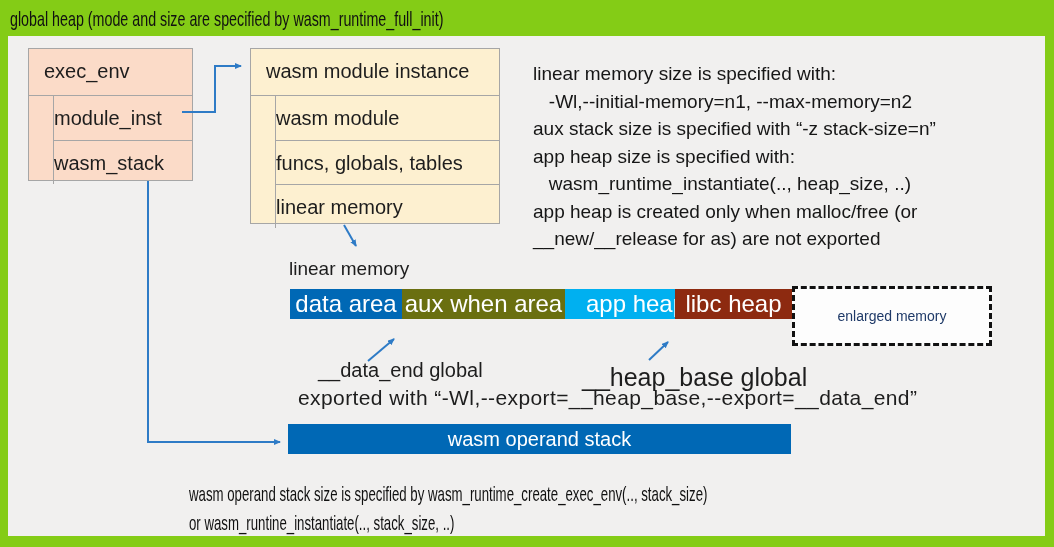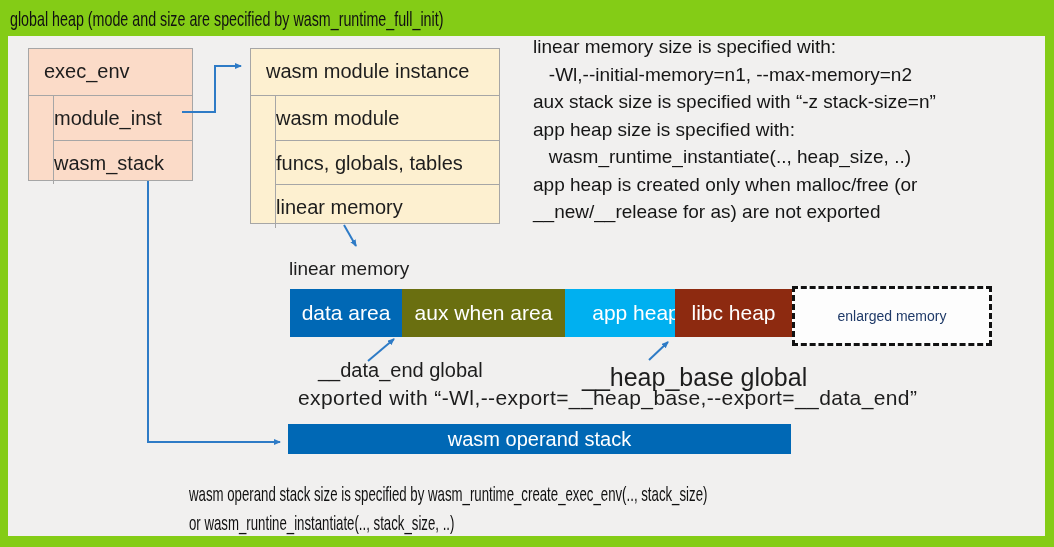--- a/index.html
+++ b/index.html
@@ -15,28 +15,28 @@
   .box { position:absolute; border:1px solid #a6a6a6; }
   .box-header { height:47px; line-height:44px; padding-left:15px; font-size:20px;
                 border-bottom:1px solid #a6a6a6; white-space:nowrap; }
   .box-row { height:44px; line-height:44px; margin-left:24px; padding-left:0;
              border-left:1px solid #a6a6a6; font-size:20px; white-space:nowrap; }
   .box-row + .box-row { border-top:1px solid #a6a6a6; }
 
   .exec-env { left:28px; top:48px; width:165px; height:133px; }
   .mod-inst { left:250px; top:48px; width:250px; height:176px; }
 
-  .side-notes { position:absolute; left:533px; top:33px; font-size:19px; line-height:27.5px;
+  .side-notes { position:absolute; left:533px; top:60px; font-size:19px; line-height:27.5px;
                 white-space:pre; color:#161616; }
 
   .lm-label { position:absolute; left:289px; top:258px; font-size:19px; }
 
   .mem-bar { position:absolute; left:290px; top:289px; height:46px; display:flex; }
-  .mem-seg { height:48px; display:flex; align-items:center; justify-content:center;
-             color:#ffffff; font-size:21px; white-space:nowrap; }
+  .mem-seg { height:30px; display:flex; align-items:center; justify-content:center;
+             color:#ffffff; font-size:24px; white-space:nowrap; }
 
   .enlarged { position:absolute; left:792px; top:286px; width:200px; height:60px;
               background:#fdfdfd; border:3px dashed #111111; display:flex;
               align-items:center; justify-content:center; font-size:14px; white-space:nowrap; }
 
   .data-end-label  { position:absolute; left:318px; top:359px; font-size:20px; white-space:nowrap; }
   .heap-base-label { position:absolute; left:582px; top:363px; font-size:25px; white-space:nowrap; }
   .export-note     { position:absolute; left:298px; top:386px; font-size:21px; letter-spacing:0.4px; white-space:nowrap; }
 
   .operand-bar { position:absolute; left:288px; top:424px; width:503px; height:30px;

